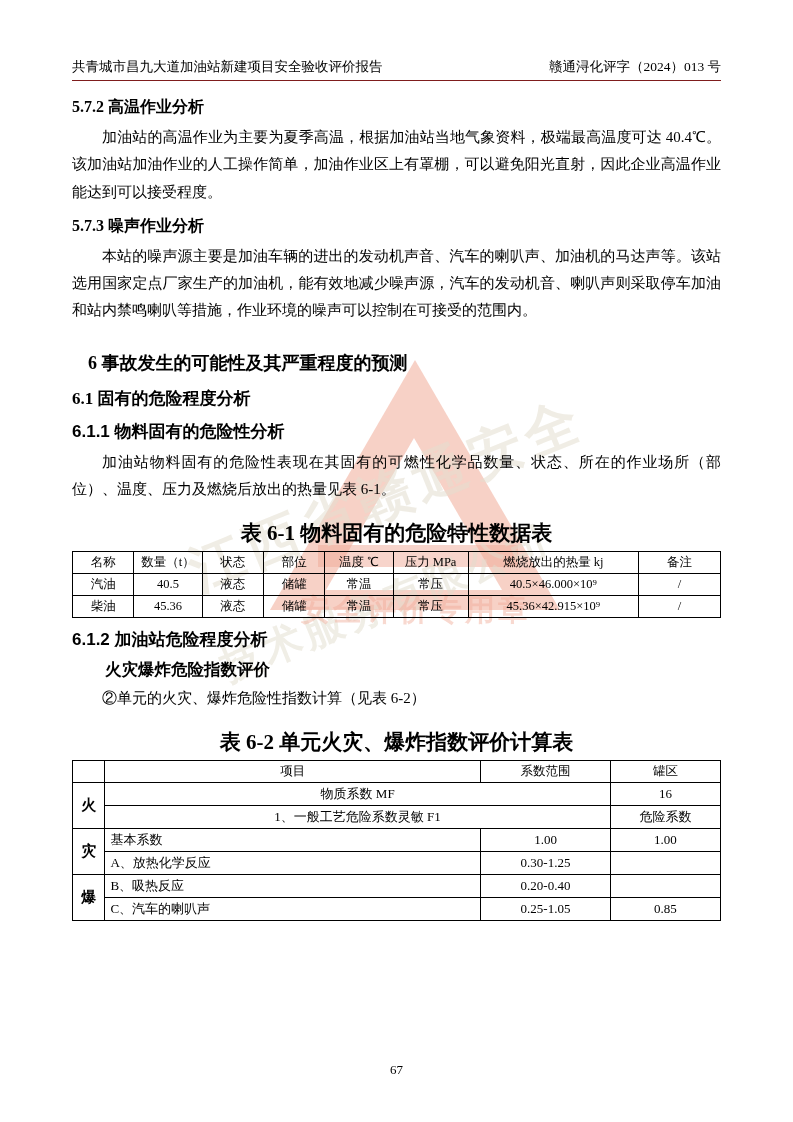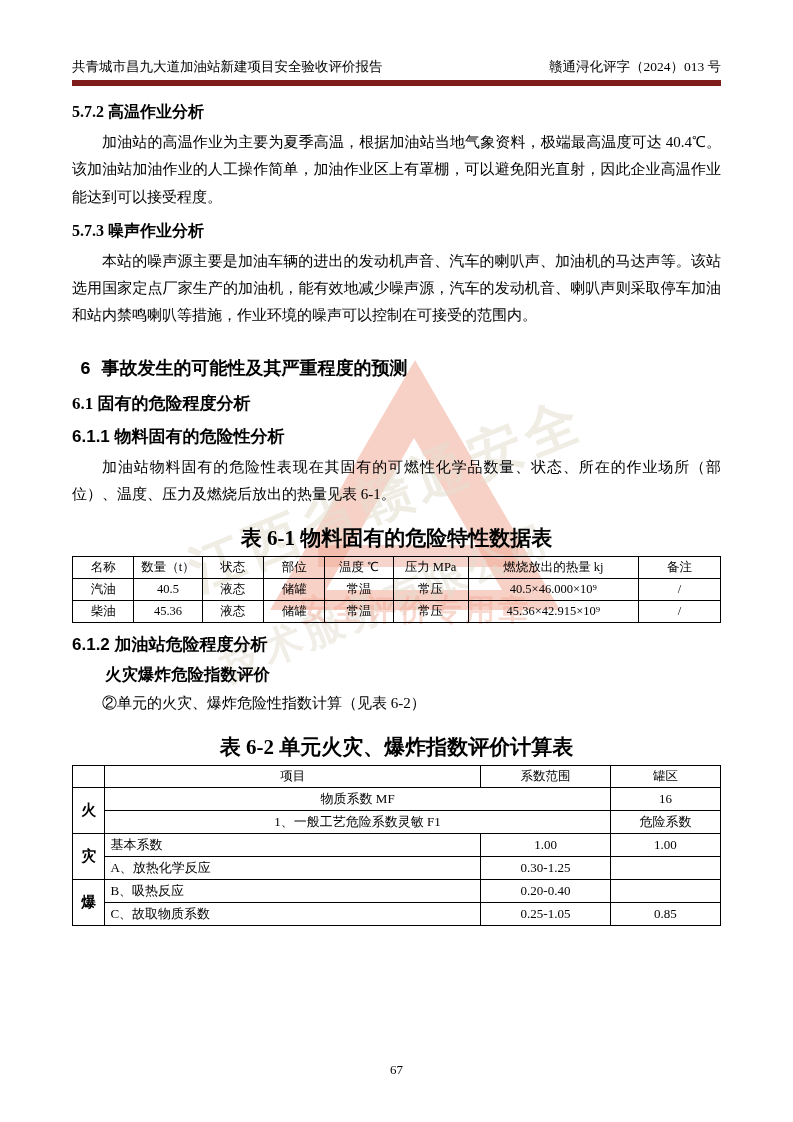--- a/index.html
+++ b/index.html
@@ -107,38 +107,38 @@
     white-space: nowrap;
   }
 
   
   .hdr {
     display: flex;
     justify-content: space-between;
     align-items: flex-end;
     font-size: 13.5px;
     padding-bottom: 4px;
-    border-bottom: 6px solid #7f1d1d;
+    border-bottom: 1px solid #7f1d1d;
     margin-bottom: 16px;
   }
   .hdr-left { font-family: "Liberation Serif", serif; }
   .hdr-right { font-family: "Liberation Serif", serif; }
 
   
   h3.sec {
     font-size: 16px;
     font-weight: bold;
     margin: 10px 0 6px 0;
     font-family: "Liberation Serif", serif;
   }
   h2.sec-big {
     font-size: 18px;
     font-weight: bold;
-    margin: 26px 0 12px 8px;
-    font-family: Liberation Mono, monospace;
+    margin: 26px 0 12px 16px;
+    font-family: Liberation Serif, serif;
   }
   h3.sec-mid {
     font-size: 17px;
     font-weight: bold;
     margin: 8px 0 8px 0;
     font-family: "Liberation Serif", serif;
   }
   h4.sec-small {
     font-size: 17px;
     font-weight: bold;
@@ -328,21 +328,21 @@
           <td>0.30-1.25</td>
           <td></td>
         </tr>
         <tr>
           <td class="vhead" rowspan="2">爆</td>
           <td class="left">B、吸热反应</td>
           <td>0.20-0.40</td>
           <td></td>
         </tr>
         <tr>
-          <td class="left">C、故取物质系数</td>
+          <td class="left">C、汽车的喇叭声</td>
           <td>0.25-1.05</td>
           <td>0.85</td>
         </tr>
       </tbody>
     </table>
 
   </div>
 
   <div class="pagenum">67</div>
 </div>

